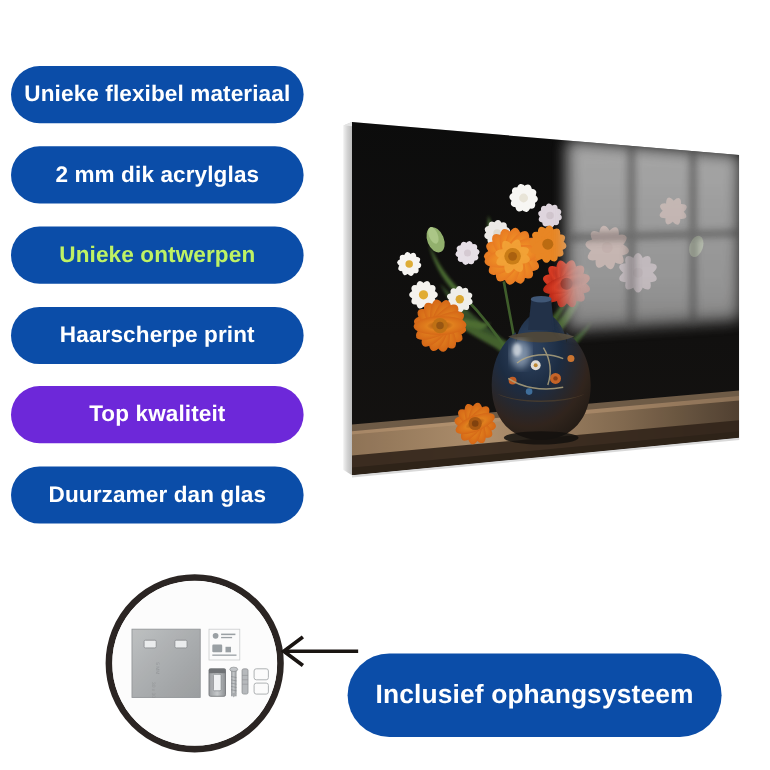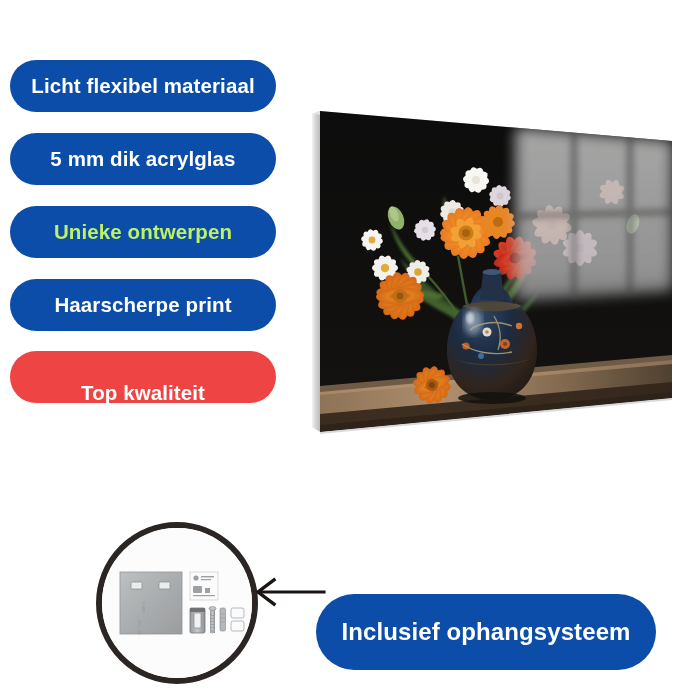--- a/index.html
+++ b/index.html
@@ -442,33 +442,36 @@
         </g>
 
         <polygon points="320,111 672,141 672,398 320,432" fill="#ffffff" opacity=".035"></polygon>
       </g>
 
       <polygon points="320,432 672,398 672,400 320,434" fill="#cfcfcf" opacity=".8"></polygon>
     </svg>
   </div>
 
   <div class="pill pill-left" id="pill-0" style="background: rgb(11, 77, 168); color: rgb(255, 255, 255);">
-    <span>Licht flexibel materiaal</span>
+    <span>Unieke flexibel materiaal</span>
   </div>
   <div class="pill pill-left" id="pill-1" style="background: rgb(11, 77, 168); color: rgb(255, 255, 255);">
-    <span>5 mm dik acrylglas</span>
+    <span>2 mm dik acrylglas</span>
   </div>
   <div class="pill pill-left" id="pill-2" style="background: rgb(11, 77, 168); color: #bef264;">
     <span>Unieke ontwerpen</span>
   </div>
   <div class="pill pill-left" id="pill-3" style="background: rgb(11, 77, 168); color: rgb(255, 255, 255);">
     <span>Haarscherpe print</span>
   </div>
-  <div class="pill pill-left" id="pill-4" style="background: #ef4444; color: rgb(255, 255, 255); align-items: flex-end;">
+  <div class="pill pill-left" id="pill-4" style="background: #6d28d9; color: rgb(255, 255, 255);">
     <span>Top kwaliteit</span>
+  </div>
+  <div class="pill pill-left" id="pill-5" style="background: rgb(11, 77, 168); color: rgb(255, 255, 255);">
+    <span>Duurzamer dan glas</span>
   </div>
 
   <div id="kit-circle" style="border-color: rgb(43, 37, 35);">
     <div id="kit-inner">
       <svg class="kit-svg" viewBox="0 0 150 150" xmlns="http://www.w3.org/2000/svg">
         <defs>
           <linearGradient id="plateGrad" x1="0" y1="0" x2="1" y2="1">
             <stop offset="0%" stop-color="#b9bcbd"></stop>
             <stop offset="45%" stop-color="#a6a9ab"></stop>
             <stop offset="100%" stop-color="#939698"></stop>

